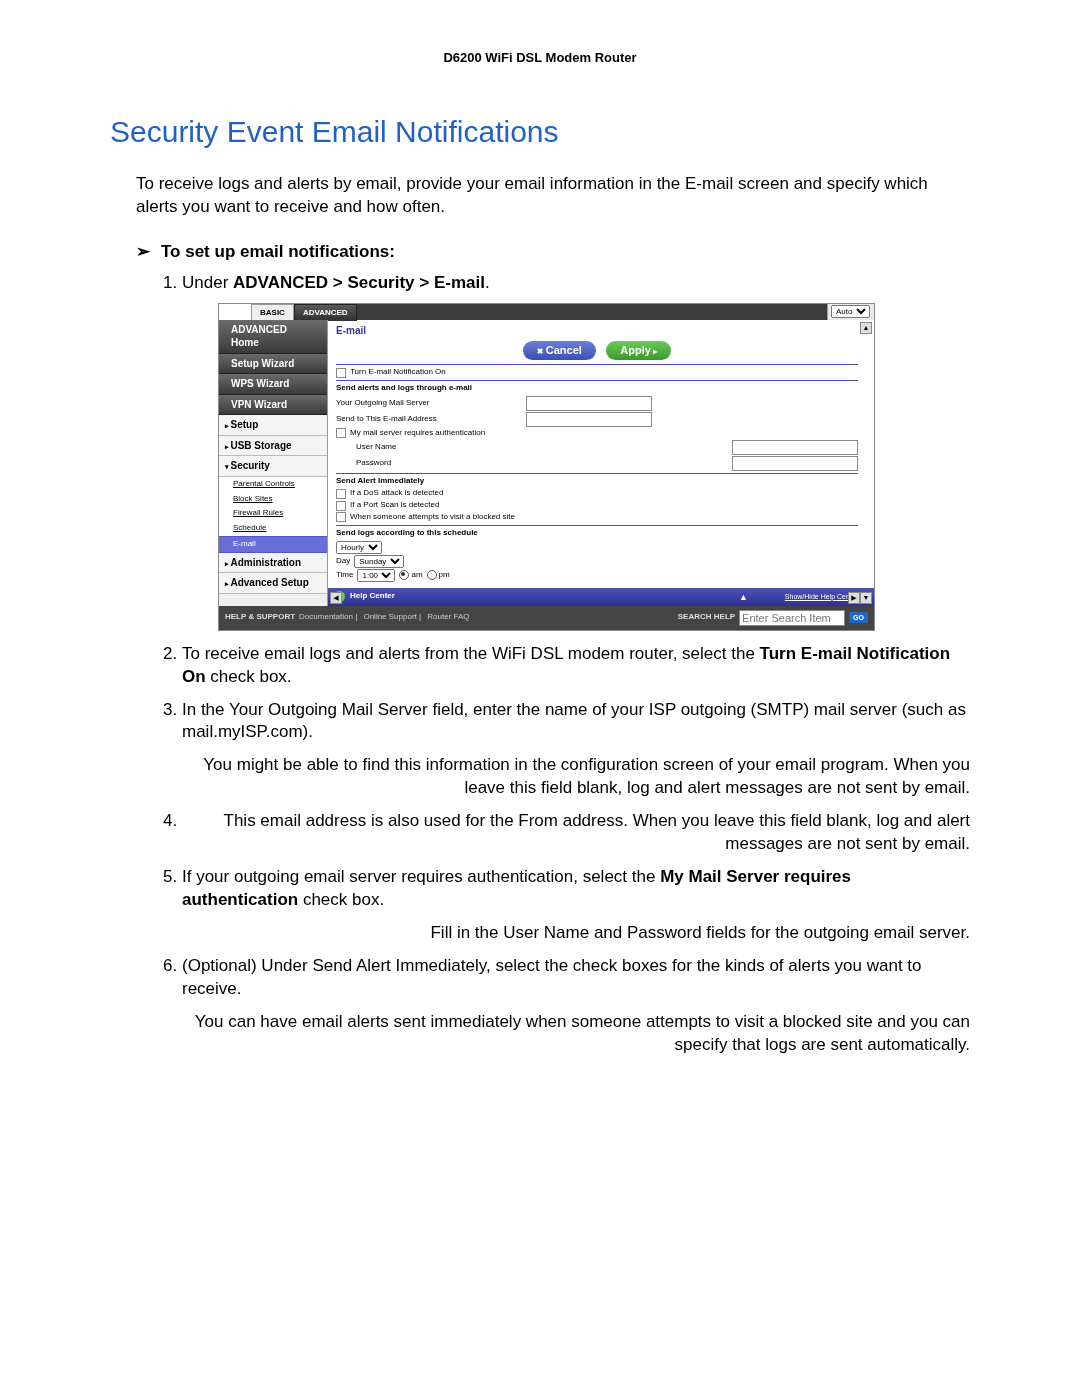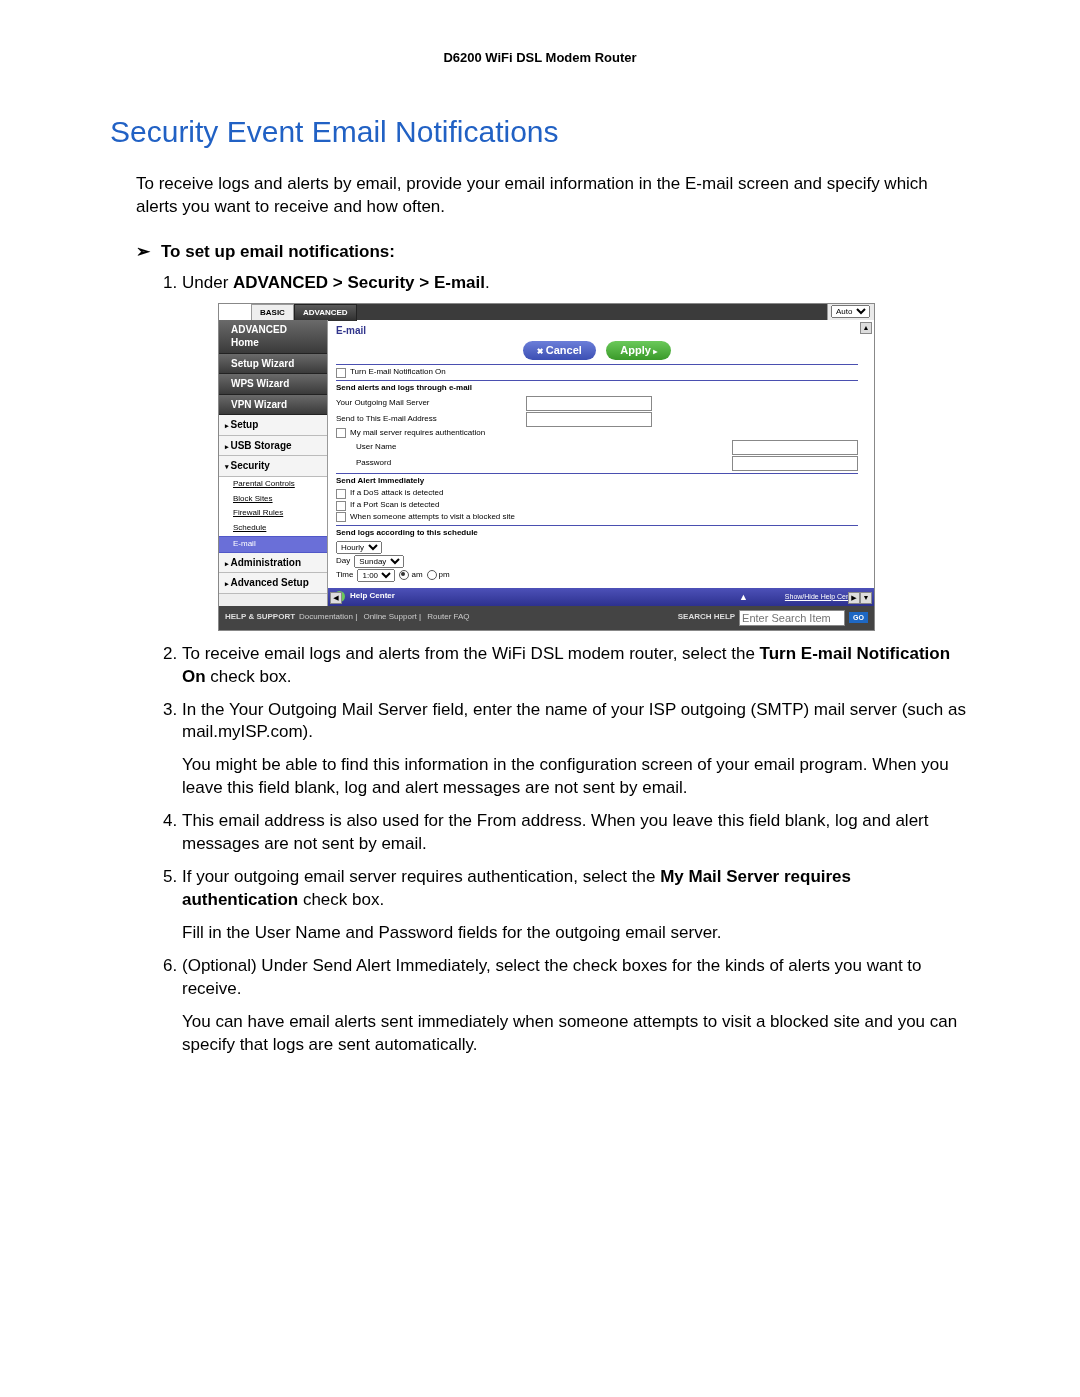--- a/index.html
+++ b/index.html
@@ -48,20 +48,21 @@
     margin: 0 0 0 36px;
     padding: 0 0 0 36px;
     font-size: 17px;
     line-height: 1.35;
   }
   ol.steps > li {
     margin-bottom: 10px;
   }
   ol.steps > li p {
     margin: 10px 0 0 0;
+    text-align: right;
   }
   .b { font-weight: bold; }
 
   
   .router-ui {
     width: 655px;
     border: 1px solid #888;
     margin: 8px 0 12px 36px;
     font-family: Arial, Helvetica, sans-serif;
     font-size: 9px;

